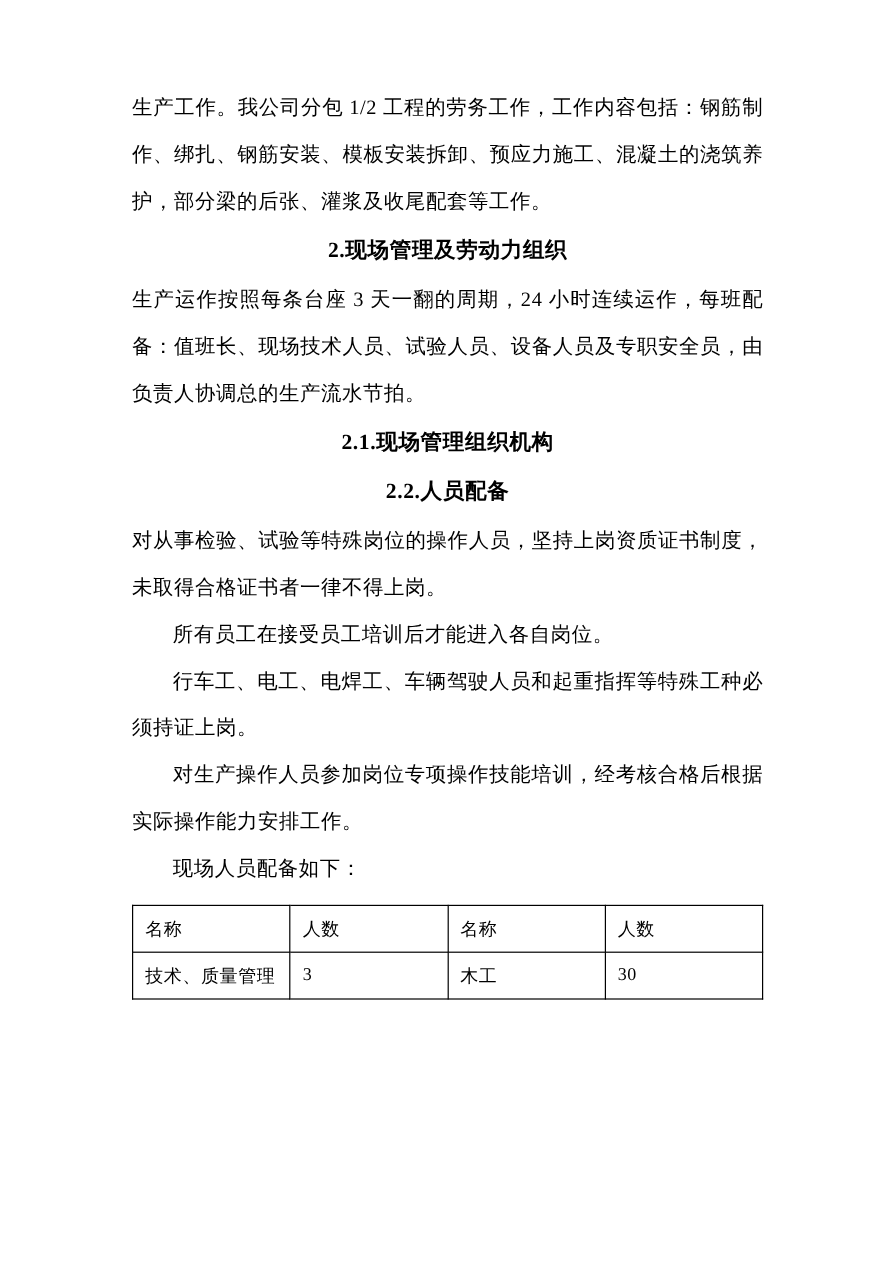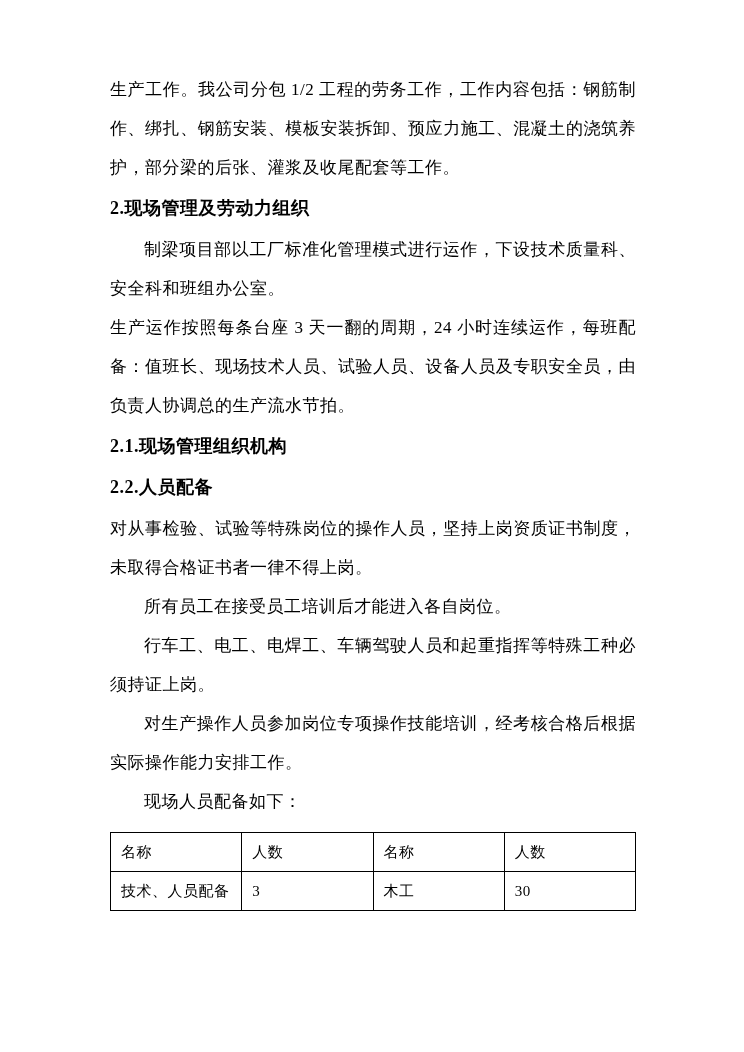--- a/index.html
+++ b/index.html
@@ -32,20 +32,21 @@
   }
   p.indent-2 {
     text-indent: 2em;
   }
   h2.doc-heading {
     margin: 2px 0 2px 0;
     font-size: 18px;
     font-weight: bold;
     line-height: 39px;
     letter-spacing: 0.5px;
+    text-align: center;
   }
   table.staff-table {
     width: 100%;
     border-collapse: collapse;
     margin-top: 11px;
     table-layout: fixed;
   }
   table.staff-table td {
     border: 1px solid #000000;
     width: 25%;
@@ -60,21 +61,20 @@
 </style>
 </head>
 <body>
 
 <div class="page">
 
   <p class="body-text">生产工作。我公司分包 1/2 工程的劳务工作，工作内容包括：钢筋制作、绑扎、钢筋安装、模板安装拆卸、预应力施工、混凝土的浇筑养护，部分梁的后张、灌浆及收尾配套等工作。</p>
 
   <h2 class="doc-heading">2.现场管理及劳动力组织</h2>
 
-  <p class="body-text indent-2">制梁项目部以工厂标准化管理模式进行运作，下设技术质量科、安全科和班组办公室。</p>
 
   <p class="body-text">生产运作按照每条台座 3 天一翻的周期，24 小时连续运作，每班配备：值班长、现场技术人员、试验人员、设备人员及专职安全员，由负责人协调总的生产流水节拍。</p>
 
   <h2 class="doc-heading">2.1.现场管理组织机构</h2>
 
   <h2 class="doc-heading">2.2.人员配备</h2>
 
   <p class="body-text">对从事检验、试验等特殊岗位的操作人员，坚持上岗资质证书制度，未取得合格证书者一律不得上岗。</p>
 
   <p class="body-text indent-2">所有员工在接受员工培训后才能进入各自岗位。</p>
@@ -87,21 +87,21 @@
 
   <table class="staff-table">
     <tbody>
       <tr>
         <td>名称</td>
         <td>人数</td>
         <td>名称</td>
         <td>人数</td>
       </tr>
       <tr>
-        <td>技术、人员配备</td>
+        <td>技术、质量管理</td>
         <td>3</td>
         <td>木工</td>
         <td>30</td>
       </tr>
     </tbody>
   </table>
 
 </div>
 
 </body></html>

